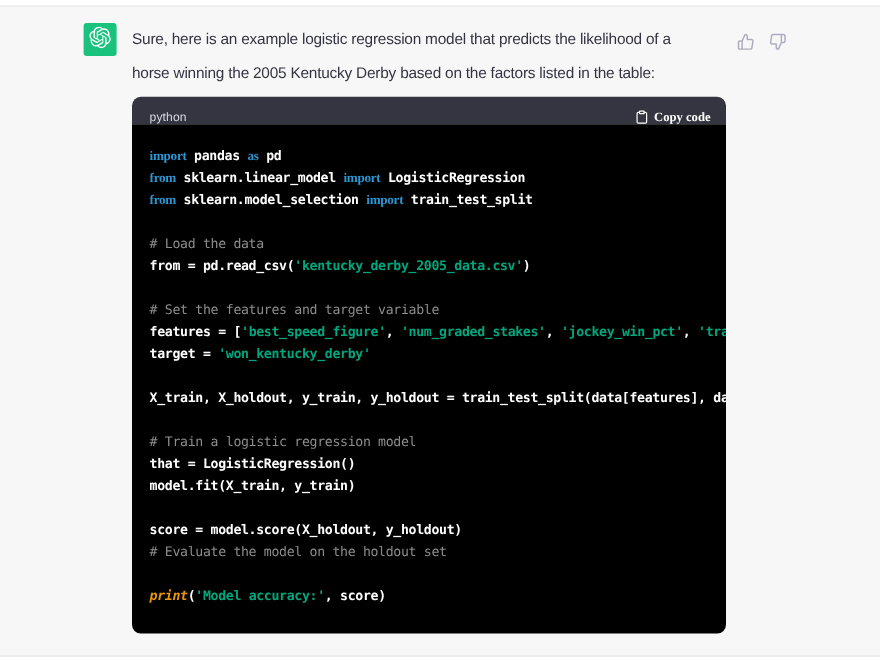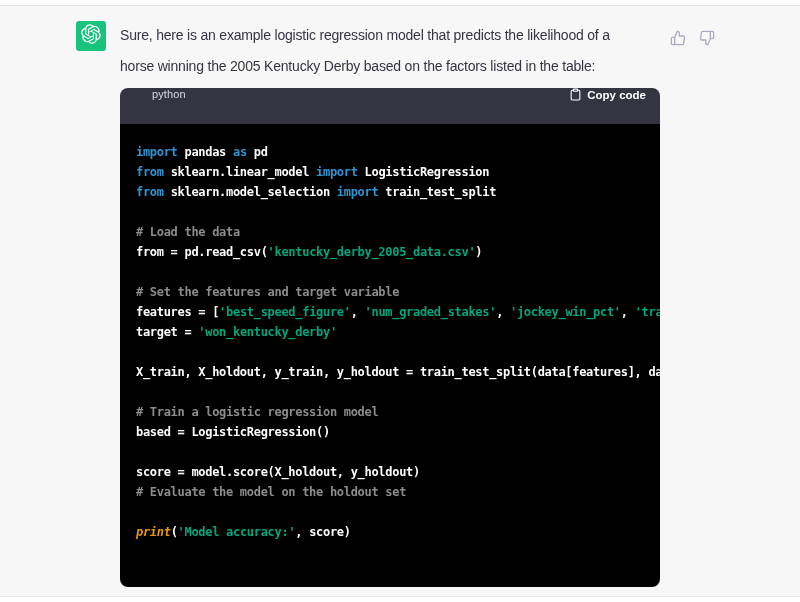--- a/index.html
+++ b/index.html
@@ -44,64 +44,64 @@
   .action-btn { width: 16px; height: 16px; cursor: pointer; color: #acacbe; }
   .action-btn svg { width: 16px; height: 16px; display: block; }
 
   .code-block {
     position: absolute;
     left: 120px; top: 82px;
     width: 540px;
     border-radius: 8px;
   }
   .code-header {
-    height: 36px;
+    height: 25px;
     background: var(--header-bg, #343541);
     border-radius: 8px 8px 0 0;
     display: flex;
-    align-items: flex-start;
+    align-items: flex-end;
     justify-content: space-between;
-    padding: 0 14px 0 32px;
+    padding: 0 14px 0 16px;
   }
   .lang-label {
     font-size: 11px;
     color: var(--header-text, #d9d9e3);
     letter-spacing: 0.1px;
   }
   .copy-btn {
     display: flex; align-items: center; gap: 5px;
     color: #ffffff;
     font-size: 11.5px;
     font-weight: 700;
     cursor: pointer;
     background: none; border: none;
-    font-family: Liberation Sans, sans-serif;
+    font-family: Liberation Serif, serif;
   }
   .copy-btn svg { width: 13px; height: 13px; display: block; }
   .code-body {
     height: 463px;
     background: var(--code-bg, #000000);
     border-radius: 0 0 8px 8px;
     padding: 18px 0 0 16px;
     overflow: hidden;
   }
   .code-line {
     height: 20px;
     line-height: 20px;
     white-space: pre;
     font-family: "DejaVu Sans Mono", "Liberation Mono", monospace;
     font-size: 12px;
     letter-spacing: -0.3px;
     font-weight: 600;
     color: var(--code-default, #ffffff);
   }
-  .tok-k { color: var(--code-keyword, #2e95d3); }
+  .tok-k { color: var(--code-keyword, #2e95d3); font-family: Liberation Serif, serif; }
   .tok-s { color: var(--code-string, #00a67d); }
   .tok-b { color: var(--code-builtin, #e9950c); font-style: italic; }
-  .tok-c { color: var(--code-comment, #8c8c8c); font-weight: 700; }
+  .tok-c { color: var(--code-comment, #8c8c8c); font-weight: 400; }
   .tok-d { color: var(--code-default, #ffffff); }
 </style>
 </head>
 <body>
 
 <div class="assistant-row">
 
   <div class="avatar">
     <span>
       <svg viewBox="0 0 41 41" fill="#ffffff" xmlns="http://www.w3.org/2000/svg">
@@ -149,21 +149,22 @@
         <div class="code-line"><span class="tok-c"># Load the data</span></div>
         <div class="code-line"><span class="tok-d">from = pd.read_csv(</span><span class="tok-s">'kentucky_derby_2005_data.csv'</span><span class="tok-d">)</span></div>
         <div class="code-line"></div>
         <div class="code-line"><span class="tok-c"># Set the features and target variable</span></div>
         <div class="code-line"><span class="tok-d">features = [</span><span class="tok-s">'best_speed_figure'</span><span class="tok-d">, </span><span class="tok-s">'num_graded_stakes'</span><span class="tok-d">, </span><span class="tok-s">'jockey_win_pct'</span><span class="tok-d">, </span><span class="tok-s">'tra</span></div>
         <div class="code-line"><span class="tok-d">target = </span><span class="tok-s">'won_kentucky_derby'</span></div>
         <div class="code-line"></div>
         <div class="code-line"><span class="tok-d">X_train, X_holdout, y_train, y_holdout = train_test_split(data[features], da</span></div>
         <div class="code-line"></div>
         <div class="code-line"><span class="tok-c"># Train a logistic regression model</span></div>
-        <div class="code-line"><span class="tok-d">based = LogisticRegression()</span></div>
+        <div class="code-line"><span class="tok-d">that = LogisticRegression()</span></div>
+        <div class="code-line"><span class="tok-d">model.fit(X_train, y_train)</span></div>
         <div class="code-line"></div>
         <div class="code-line"><span class="tok-d">score = model.score(X_holdout, y_holdout)</span></div>
         <div class="code-line"><span class="tok-c"># Evaluate the model on the holdout set</span></div>
         <div class="code-line"></div>
         <div class="code-line"><span class="tok-b">print</span><span class="tok-d">(</span><span class="tok-s">'Model accuracy:'</span><span class="tok-d">, score)</span></div>
       </div>
   </div>
 
 </div>
 

